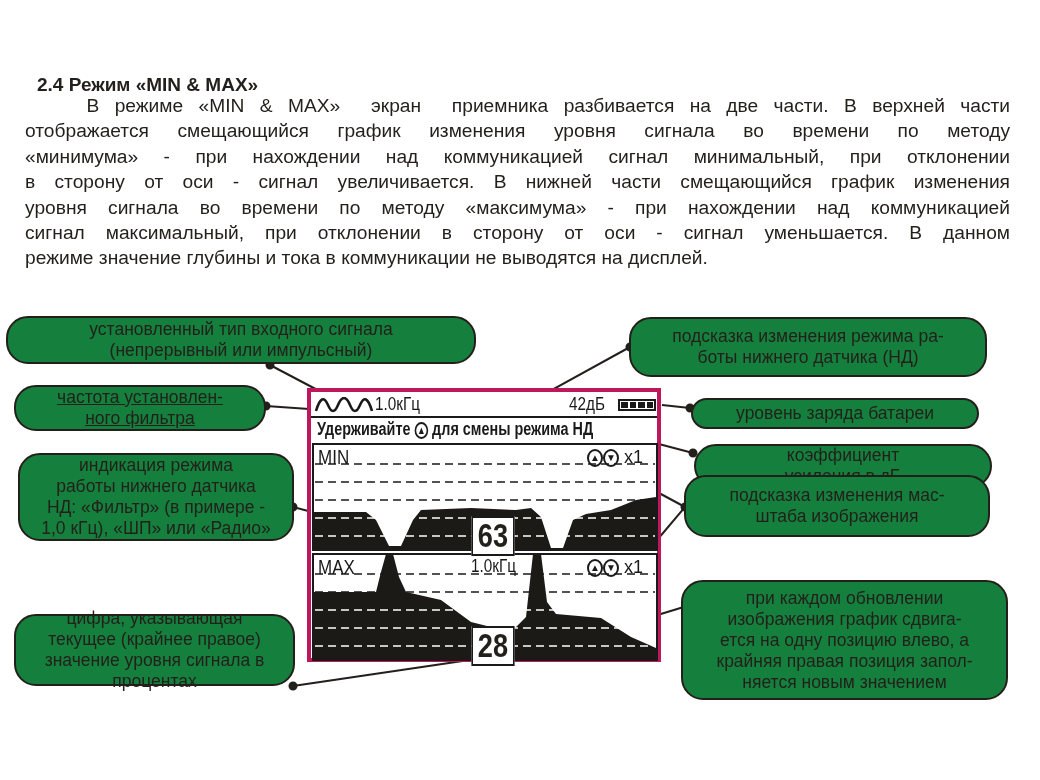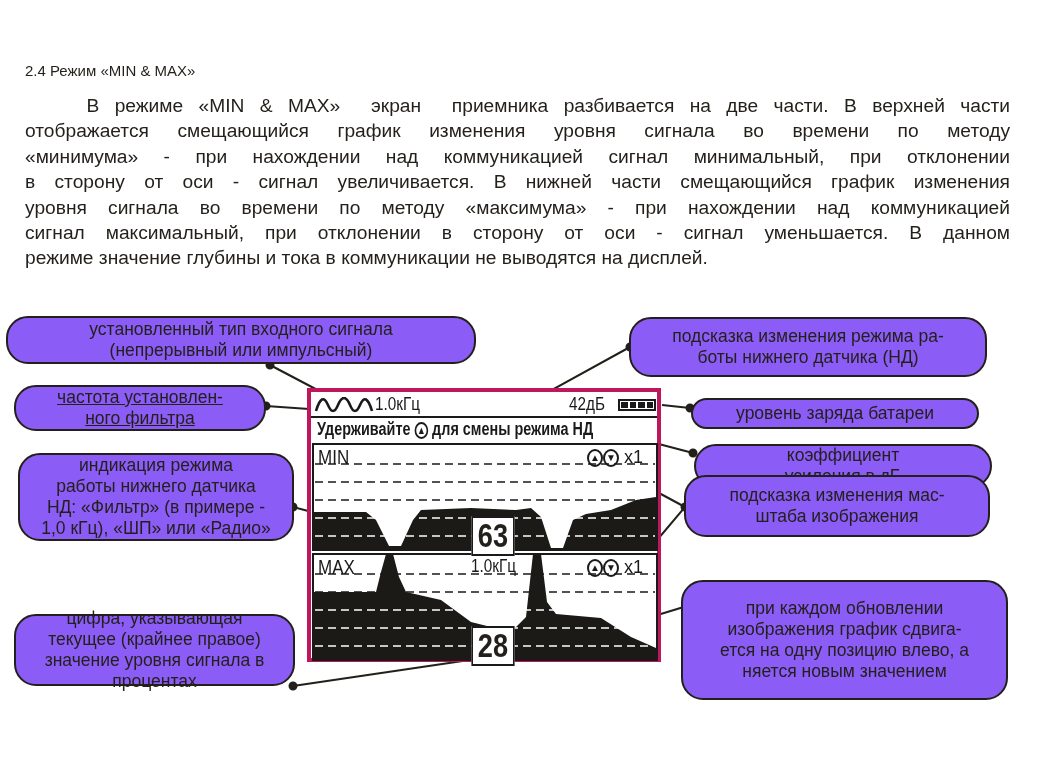--- a/index.html
+++ b/index.html
@@ -1,23 +1,23 @@
 <!DOCTYPE html>
 <html><head>
 <meta charset="utf-8">
 <style>
   html, body { margin:0; padding:0; background:#ffffff; }
   body { width:1040px; height:780px; position:relative; overflow:hidden;
          font-family:"Liberation Sans", sans-serif; color:#231f1a; }
-  .heading { position:absolute; left:25px; top:62px; font-size:15px; font-weight:normal; margin:0; }
+  .heading { position:absolute; left:25px; top:62px; font-size:19px; font-weight:bold; margin:12px; }
   .para { position:absolute; left:25px; top:93px; width:985px; font-size:19.2px; line-height:25.4px; margin:0; text-align:justify; }
   .para span { display:block; white-space:nowrap; }
   .para span.last { text-align:left; }
   .para span.j { text-align-last:justify; }
-  .callout { position:absolute; border:2px solid #231f1a; border-radius:22px; background:#8b5cf6;
+  .callout { position:absolute; border:2px solid #231f1a; border-radius:22px; background:#15803d;
              font-size:17.5px; line-height:21px; text-align:center; box-sizing:border-box;
              display:flex; flex-direction:column; justify-content:center; }
   .callout span { display:block; white-space:nowrap; }
   svg.lines { position:absolute; left:0; top:0; }
   
   .screen { position:absolute; left:307px; top:388px; width:354px; height:274px; border:4px solid #be185d; background:#fff; box-sizing:border-box; }
   .screen .row { position:absolute; font-family:"Liberation Sans", sans-serif; font-weight:bold; color:#1a1a1a; white-space:nowrap; }
   .lbl { font-family:"Liberation Sans Narrow","Liberation Sans",sans-serif; }
   .value-box { position:absolute; background:#fff; border:2px solid #1a1a1a; font-weight:bold; font-size:34px; line-height:34px; text-align:center; font-family:"Liberation Sans", sans-serif; transform:scaleX(0.8); }
 </style>
@@ -100,20 +100,21 @@
   <span>усиления в дБ</span>
 </div>
 <div class="callout" style="left:684px;top:475px;width:306px;height:62px;">
   <span>подсказка изменения мас-</span>
   <span>штаба изображения</span>
 </div>
 <div class="callout" style="left:681px;top:580px;width:327px;height:120px;">
   <span>при каждом обновлении</span>
   <span>изображения график сдвига-</span>
   <span>ется на одну позицию влево, а</span>
+  <span>крайняя правая позиция запол-</span>
   <span>няется новым значением</span>
 </div>
 
 <div class="screen">
 
   <svg style="position:absolute;left:3px;top:5px;" width="62" height="16" viewBox="0 0 62 16">
     <path d="M2 14 Q 8 -6 14 8 Q 19 20 24 8 Q 30 -6 36 8 Q 41 20 46 8 Q 52 -6 58 14" stroke="#1a1a1a" stroke-width="2.6" fill="none"></path>
   </svg>
   <div class="row lbl" style="left:64px;top:2px;font-size:18px;transform:scaleX(0.85);transform-origin:left;font-weight:normal;">1.0кГц</div>
   <div class="row lbl" style="left:258px;top:2px;font-size:18px;transform:scaleX(0.85);transform-origin:left;font-weight:normal;">42дБ</div>

